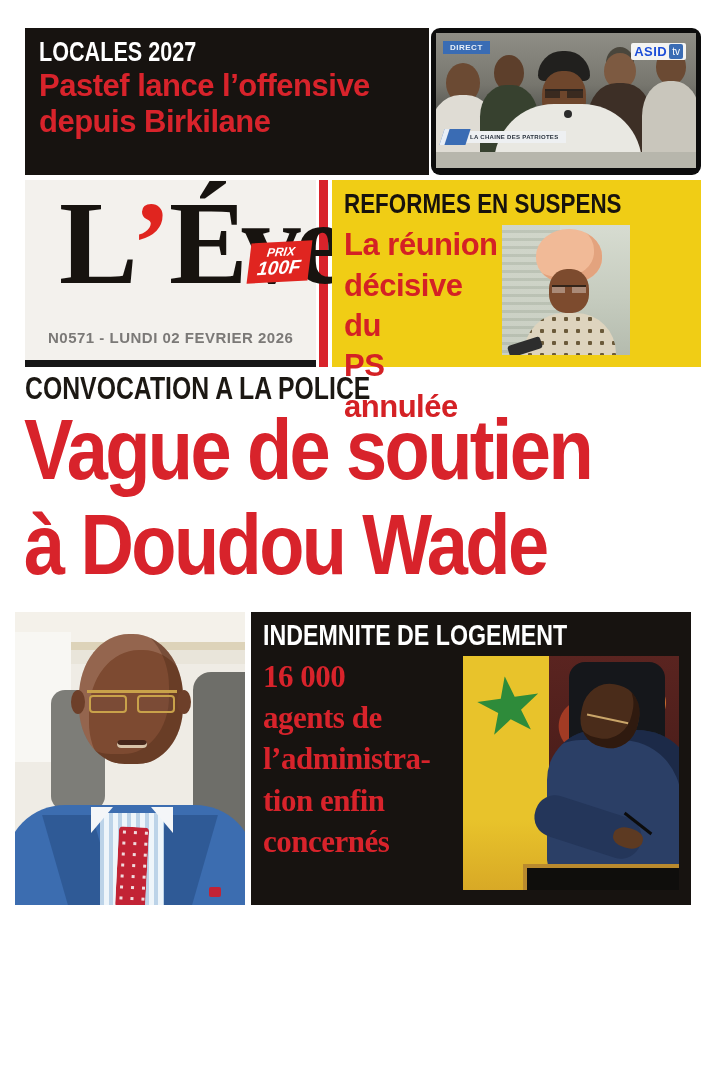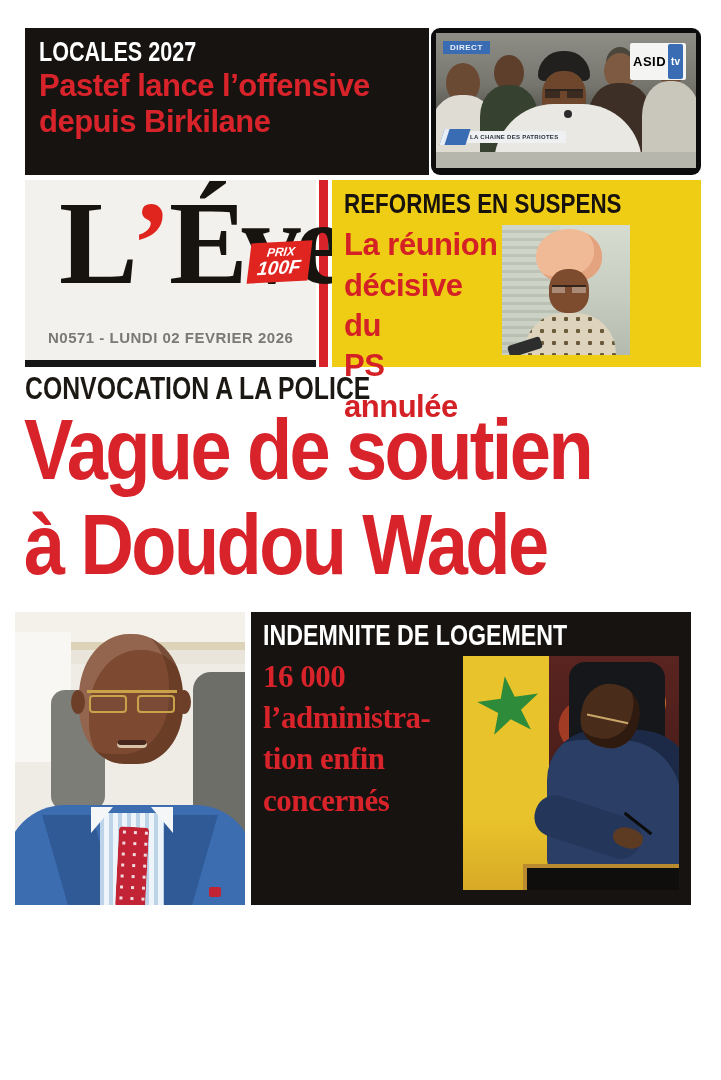--- a/index.html
+++ b/index.html
@@ -25,22 +25,22 @@
   .bodyshape { position:absolute; border-radius:45% 45% 0 0; }
   .kufi { position:absolute; left:102px; top:18px; width:52px; height:30px; background:#21201e; border-radius:26px 26px 6px 6px; }
   .tv-face { position:absolute; left:106px; top:38px; width:44px; height:52px; background:#6e462c; border-radius:45% 45% 42% 42%; }
   .tv-glasses { position:absolute; left:109px; top:56px; width:38px; height:9px; border-top:2px solid #1c1c1c;
     background:linear-gradient(90deg,#2e241c 0 15px,transparent 15px 22px,#2e241c 22px 38px); opacity:.8; }
   .tv-beard { position:absolute; left:108px; top:74px; width:40px; height:18px; background:#241812; border-radius:0 0 45% 45%; }
   .boubou-white { position:absolute; left:58px; bottom:0; width:148px; height:64px; background:#e9e8e2; border-radius:60px 60px 0 0; }
   .boubou-white:after { content:""; position:absolute; left:70px; top:6px; width:8px; height:8px; border-radius:50%; background:#2b2b2b; }
   .badge-direct { position:absolute; left:7px; top:8px; background:#3a6cb4; color:#e8f0fa; font-size:8px; font-weight:bold; padding:2px 7px; letter-spacing:0.5px; }
   .asid-logo { position:absolute; right:10px; top:10px; background:#f4f4f2; padding:1px 3px; display:flex; align-items:center; gap:2px; border-radius:2px; }
-  .asid-logo .asid-text { color:#000000; font-weight:bold; font-size:13px; letter-spacing:0.5px; }
-  .asid-logo .asid-tv { background:#3a6cb4; color:#fff; font-weight:bold; font-size:10px; padding:12px 3px; border-radius:2px; }
+  .asid-logo .asid-text { color:#1d4ed8; font-weight:bold; font-size:13px; letter-spacing:0.5px; }
+  .asid-logo .asid-tv { background:#3a6cb4; color:#fff; font-weight:normal; font-size:10px; padding:2px 3px; border-radius:2px; }
   .chain-banner { position:absolute; left:6px; top:96px; display:flex; align-items:center; }
   .chain-flag { width:26px; height:16px; background:#3a6cb4; transform:skewX(-18deg); margin-right:-6px; border-left:5px solid #e8eef6; }
   .chain-text { background:#eef0f2; color:#27303c; font-size:6px; font-weight:bold; padding:3px 8px; letter-spacing:0.3px; white-space:nowrap; }
 
   
   .masthead-row { position:absolute; left:25px; top:180px; width:676px; height:187px; display:flex; }
   .masthead-box { position:relative; width:368px; background:#f3f1ed; border-bottom:7px solid #161616; }
   .logo-line { position:absolute; left:34px; top:2px; font-family:"Liberation Serif", serif; font-weight:bold;
     font-size:118px; line-height:1.05; color:#17130f; letter-spacing:-6px; }
   .logo-apos { color:#e0251f; letter-spacing:-2px; }
@@ -228,20 +228,21 @@
       <div class="pd-collar-r"></div>
       <div class="pd-tie"></div>
       <div class="pd-pocket"></div>
     </div>
 
     <div class="logement-box">
       <div class="kicker-white" style="font-size:29px;"><span class="cond">INDEMNITE DE LOGEMENT</span></div>
       <div class="logement-content">
         <div class="logement-headline">
           <div>16 000</div>
+          <div>agents de</div>
           <div>l’administra-</div>
           <div>tion enfin</div>
           <div>concernés</div>
         </div>
         <div class="photo-president">
           <div class="pp-mural"></div>
           <div class="pp-flag"></div>
           <div class="pp-star"></div>
           <div class="pp-chair"></div>
           <div class="pp-boubou"></div>

